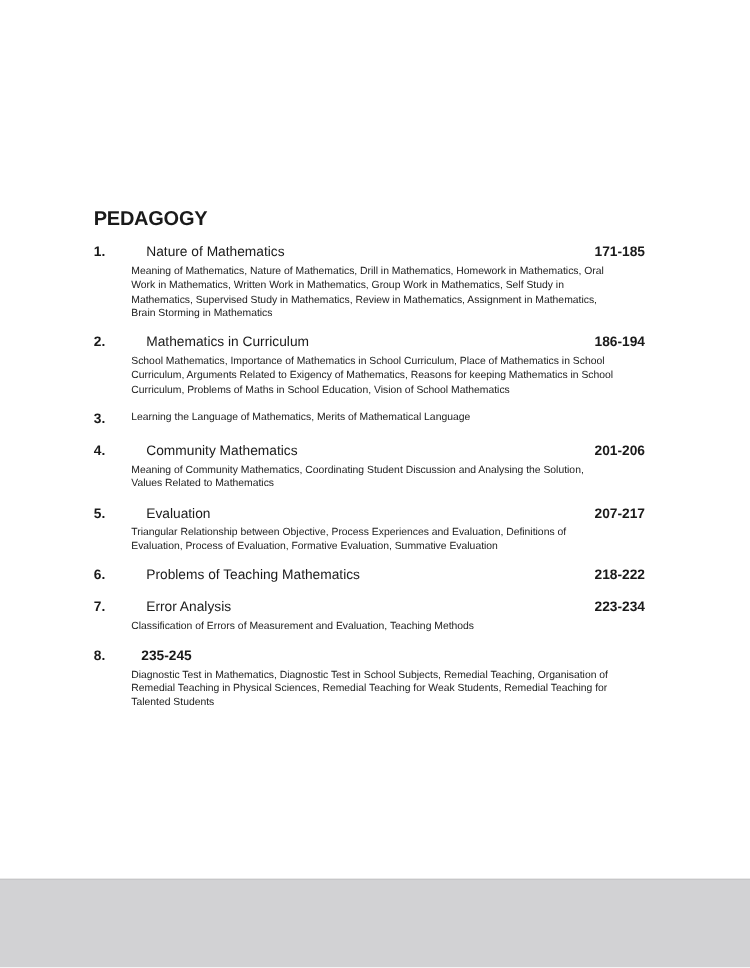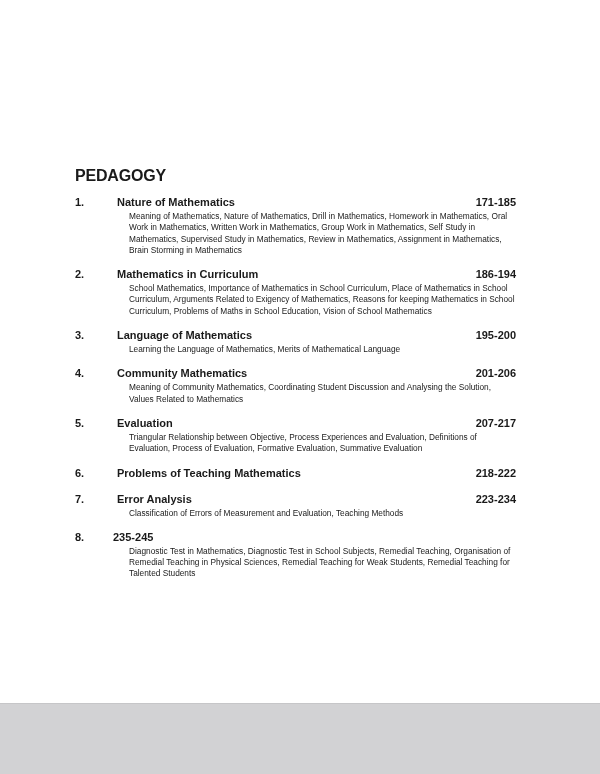--- a/index.html
+++ b/index.html
@@ -53,38 +53,37 @@
     min-width: 0;
   }
   .head {
     display: flex;
     justify-content: space-between;
     align-items: baseline;
     line-height: 16px;
   }
   .title {
     font-size: 11px;
-    font-weight: bold;
+    font-weight: normal;
     color: #1a1a1a;
     padding-left: 12px;
   }
   .pages {
     font-size: 11px;
     font-weight: bold;
     color: #1a1a1a;
     white-space: nowrap;
     padding-left: 8px;
   }
   .desc {
     font-size: 8.3px;
     line-height: 11.3px;
     margin-top: 1px;
     width: 386px;
     color: #212121;
-    margin-left: 24px;
   }
   .desc:empty { display: none; }
   .extras {
     margin-top: 17px;
   }
   .extra {
     display: flex;
     align-items: baseline;
     line-height: 15px;
     margin-bottom: 9px;
@@ -147,24 +146,20 @@
           <span class="title">Mathematics in Curriculum</span>
           <span class="pages">186-194</span>
         </div>
         <div class="desc">School Mathematics, Importance of Mathematics in School Curriculum, Place of Mathematics in School Curriculum, Arguments Related to Exigency of Mathematics, Reasons for keeping Mathematics in School Curriculum, Problems of Maths in School Education, Vision of School Mathematics</div>
       </div>
     </div>
 
     <div class="item">
       <div class="num">3.</div>
       <div class="body">
-        <div class="head">
-          <span class="title">Language of Mathematics</span>
-          <span class="pages">195-200</span>
-        </div>
         <div class="desc">Learning the Language of Mathematics, Merits of Mathematical Language</div>
       </div>
     </div>
 
     <div class="item">
       <div class="num">4.</div>
       <div class="body">
         <div class="head">
           <span class="title">Community Mathematics</span>
           <span class="pages">201-206</span>

